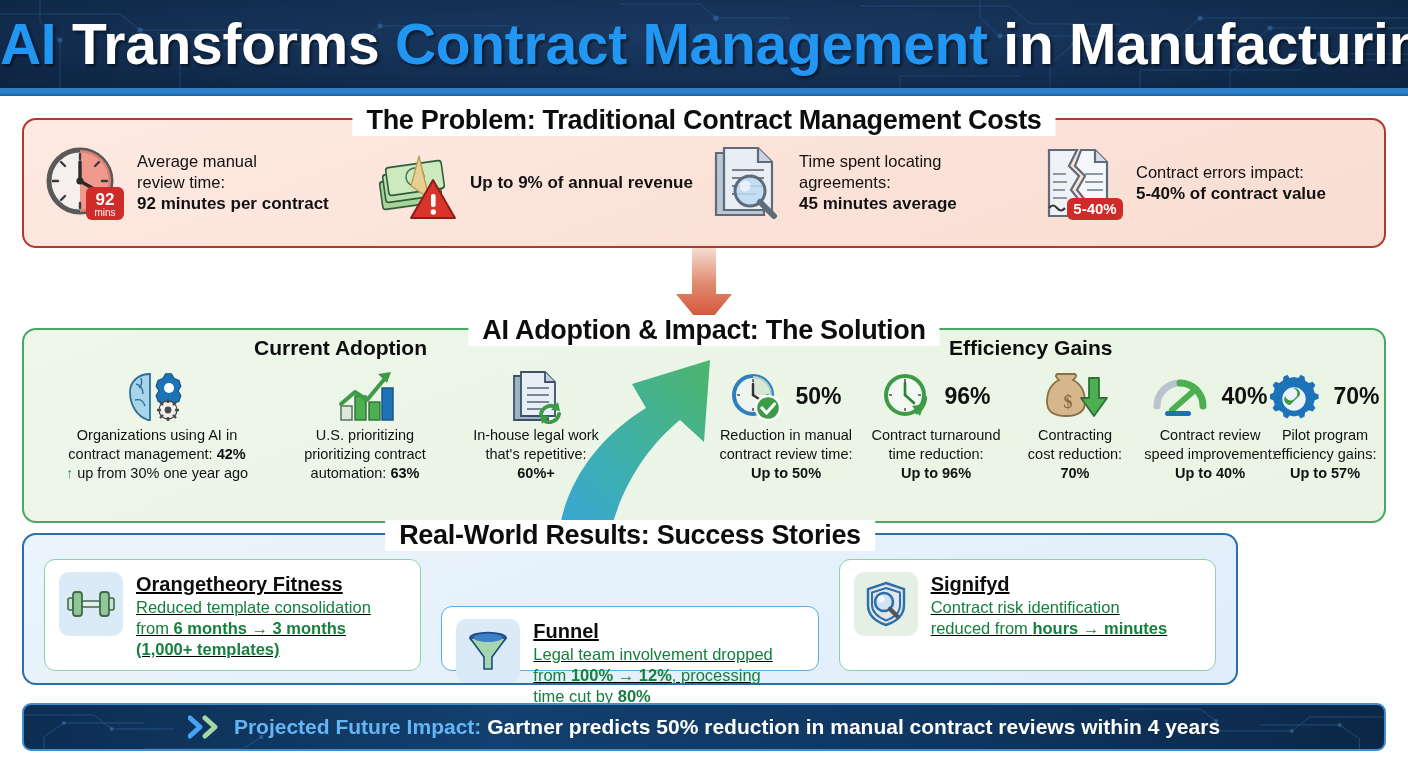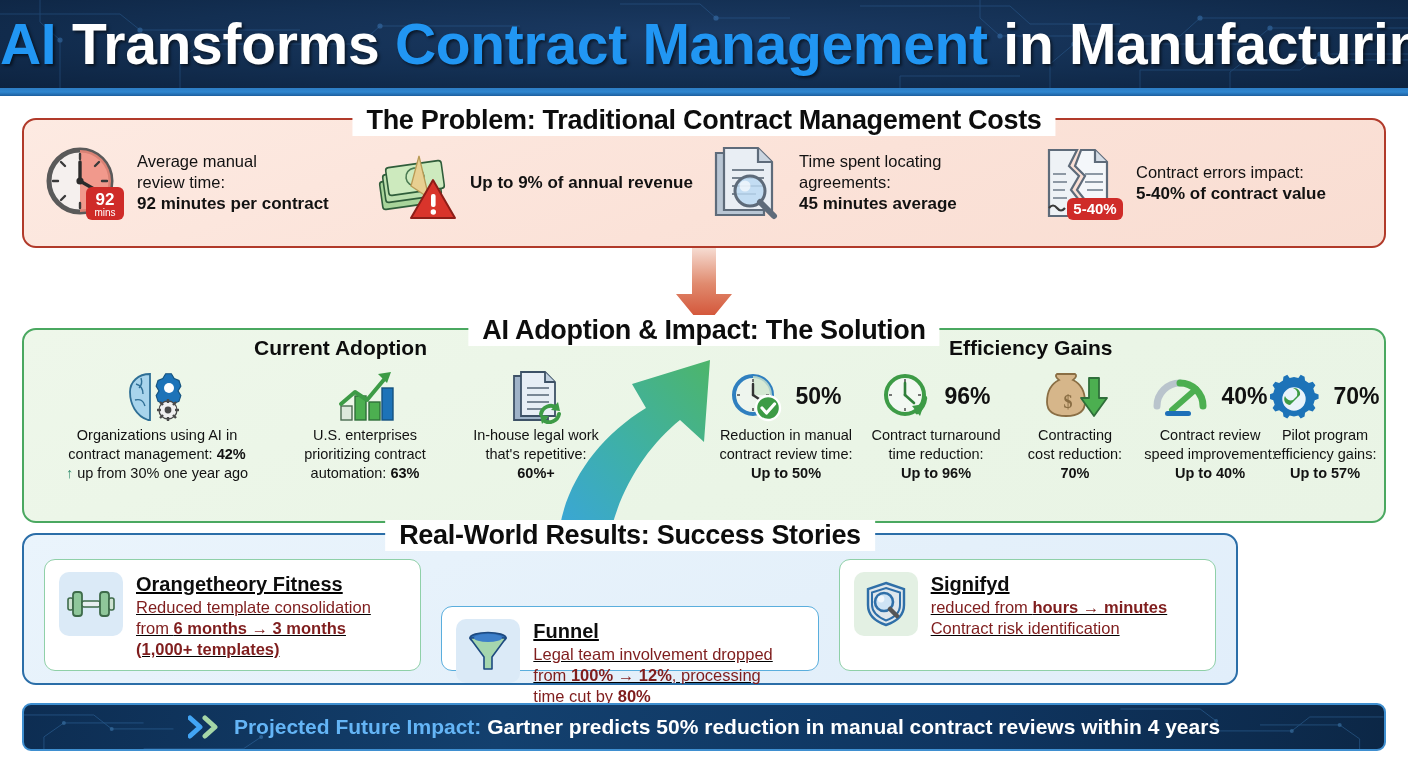--- a/index.html
+++ b/index.html
@@ -126,21 +126,21 @@
     padding: 12px 14px;
   }
   .story-card.blue-border { border-color: #5aaedd; margin-top: 47px; }
   .story-icon-box {
     width: 64px; height: 64px; flex: none;
     border-radius: 10px;
     display: flex; align-items: center; justify-content: center;
   }
   .story-body { padding-top: 1px; }
   .story-name { font-size: 20px; font-weight: bold; color: #0d0d0d; line-height: 1.12; }
-  .story-desc { font-size: 16.5px; color: #7f1d1d; line-height: 1.26; margin-top: 2px; }
+  .story-desc { font-size: 16.5px; color: #15803d; line-height: 1.26; margin-top: 2px; }
 
   
   #footer-banner {
     position: absolute;
     left: 22px; top: 703px; width: 1364px; height: 48px;
     border-radius: 9px;
     border: 2px solid #3f8fd0;
     background: linear-gradient(100deg,#0d2d52 0%, #13406e 35%, #0f3560 70%, #0c2746 100%);
     overflow: hidden;
   }
@@ -361,21 +361,21 @@
       <svg width="60" height="54" viewBox="0 0 60 54">
         <rect x="6" y="36" width="11" height="14" fill="#dde8dc" stroke="#4a6b50" stroke-width="1.4"></rect>
         <rect x="20" y="26" width="11" height="24" fill="#4caf50" stroke="#2f6f3a" stroke-width="1.4"></rect>
         <rect x="34" y="32" width="11" height="18" fill="#4caf50" stroke="#2f6f3a" stroke-width="1.4"></rect>
         <rect x="47" y="18" width="11" height="32" fill="#1d73b8" stroke="#14527f" stroke-width="1.4"></rect>
         <path d="M6 34 L20 22 L32 30 L52 6" fill="none" stroke="#3d9b46" stroke-width="4" stroke-linecap="round" stroke-linejoin="round"></path>
         <path d="M56 2 l-13 2 l9 9 Z" fill="#3d9b46"></path>
       </svg>
     </div>
     <div class="caption">
-      <div>U.S. enterprises</div>
+      <div>U.S. prioritizing</div>
       <div>prioritizing contract</div>
       <div><span>automation: </span><b>63%</b></div>
     </div>
   </div>
 
   <div class="metric" style="left:412px; top:38px; width:200px;">
     <div class="metric-icon-row">
       <svg width="56" height="54" viewBox="0 0 56 54">
         <path d="M6 6 h24 l10 10 v34 h-34 Z" fill="#9fb3c8" stroke="#3d5166" stroke-width="1.8"></path>
         <path d="M13 2 h24 l10 10 v34 h-34 Z" fill="#e7eef5" stroke="#3d5166" stroke-width="1.8"></path>
@@ -548,22 +548,22 @@
           <path d="M22 2 L40 8 v16 c0 11 -9 17 -18 20 C13 41 4 35 4 24 V8 Z" fill="#dfe7ec" stroke="#2f6fa8" stroke-width="2.4"></path>
           <path d="M22 7 L36 11.5 v12.5 c0 8.5 -7 13 -14 15.5 C15 36.5 8 32.5 8 24 V11.5 Z" fill="none" stroke="#2f6fa8" stroke-width="2"></path>
           <circle cx="20" cy="21" r="9" fill="#cfe4f5" stroke="#2f6fa8" stroke-width="2.6"></circle>
           <circle cx="17" cy="18" r="3.4" fill="#ffffff" opacity="0.7"></circle>
           <line x1="26" y1="28" x2="33" y2="35" stroke="#555" stroke-width="4.5" stroke-linecap="round"></line>
         </svg>
       </div>
       <div class="story-body">
         <div class="story-name">Signifyd</div>
         <div class="story-desc">
+          <div>Contract risk identification</div>
           <div><span>reduced from </span><b>hours → minutes</b></div>
-          <div>Contract risk identification</div>
         </div>
       </div>
     </div>
   </div>
 </div>
 
 <div id="footer-banner">
   <svg class="footer-circuits" viewBox="0 0 1364 48" preserveAspectRatio="none">
     <g stroke="#4b93d4" stroke-width="1" fill="none" opacity="0.65">
       <path d="M0 10 H70 L88 24 H150"></path>

